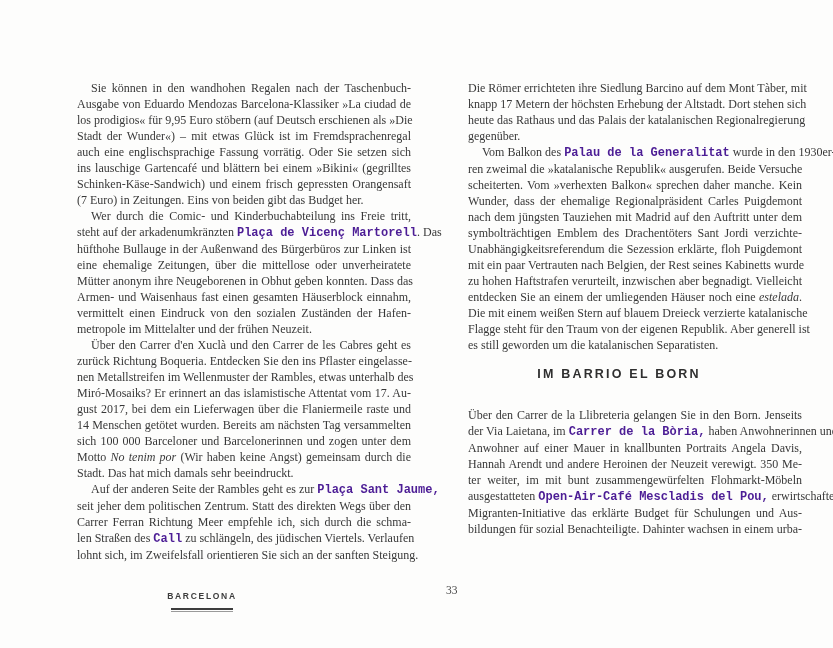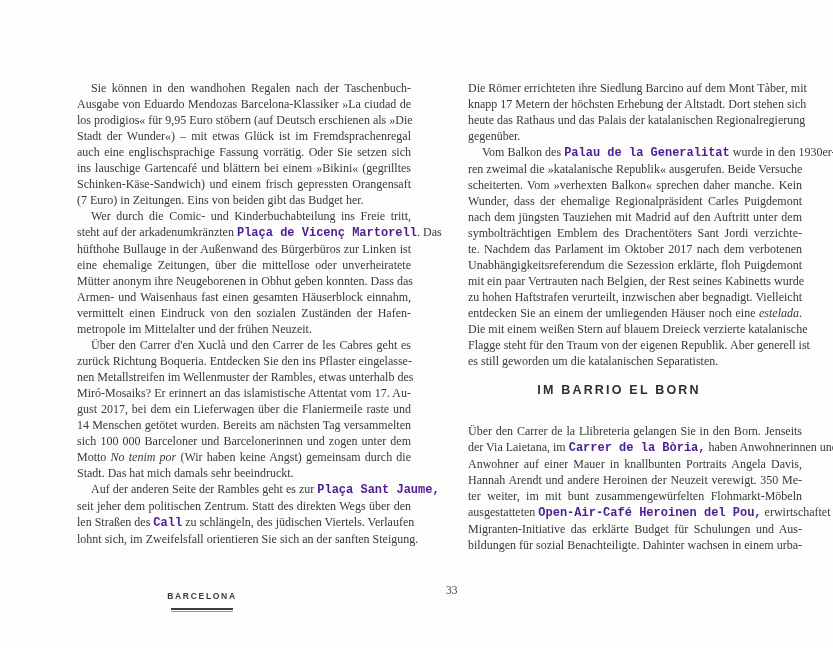--- a/index.html
+++ b/index.html
@@ -106,56 +106,56 @@
         <div class="line">Miró-Mosaiks? Er erinnert an das islamistische Attentat vom 17. Au-</div>
         <div class="line">gust 2017, bei dem ein Lieferwagen über die Flaniermeile raste und</div>
         <div class="line">14 Menschen getötet wurden. Bereits am nächsten Tag versammelten</div>
         <div class="line">sich 100 000 Barceloner und Barcelonerinnen und zogen unter dem</div>
         <div class="line">Motto <i>No tenim por</i> (Wir haben keine Angst) gemeinsam durch die</div>
         <div class="line para-end">Stadt. Das hat mich damals sehr beeindruckt.</div>
       </div>
       <div class="para indent">
         <div class="line">Auf der anderen Seite der Rambles geht es zur <b>Plaça Sant Jaume,</b></div>
         <div class="line">seit jeher dem politischen Zentrum. Statt des direkten Wegs über den</div>
+        <div class="line">Carrer Ferran Richtung Meer empfehle ich, sich durch die schma-</div>
         <div class="line">len Straßen des <b>Call</b> zu schlängeln, des jüdischen Viertels. Verlaufen</div>
         <div class="line para-end">lohnt sich, im Zweifelsfall orientieren Sie sich an der sanften Steigung.</div>
       </div>
     </div>
 
   <div class="page-column col-right">
       <div class="para">
         <div class="line">Die Römer errichteten ihre Siedlung Barcino auf dem Mont Tàber, mit</div>
         <div class="line">knapp 17 Metern der höchsten Erhebung der Altstadt. Dort stehen sich</div>
         <div class="line">heute das Rathaus und das Palais der katalanischen Regionalregierung</div>
         <div class="line para-end">gegenüber.</div>
       </div>
       <div class="para indent">
         <div class="line">Vom Balkon des <b>Palau de la Generalitat</b> wurde in den 1930er-Jah-</div>
         <div class="line">ren zweimal die »katalanische Republik« ausgerufen. Beide Versuche</div>
         <div class="line">scheiterten. Vom »verhexten Balkon« sprechen daher manche. Kein</div>
         <div class="line">Wunder, dass der ehemalige Regionalpräsident Carles Puigdemont</div>
         <div class="line">nach dem jüngsten Tauziehen mit Madrid auf den Auftritt unter dem</div>
         <div class="line">symbolträchtigen Emblem des Drachentöters Sant Jordi verzichte-</div>
-        <div class="line">te. Nachdem das Parlament im Oktober 2017 nach dem verbotenen</div>
         <div class="line">Unabhängigkeitsreferendum die Sezession erklärte, floh Puigdemont</div>
         <div class="line">mit ein paar Vertrauten nach Belgien, der Rest seines Kabinetts wurde</div>
         <div class="line">zu hohen Haftstrafen verurteilt, inzwischen aber begnadigt. Vielleicht</div>
         <div class="line">entdecken Sie an einem der umliegenden Häuser noch eine <i>estelada</i>.</div>
         <div class="line">Die mit einem weißen Stern auf blauem Dreieck verzierte katalanische</div>
         <div class="line">Flagge steht für den Traum von der eigenen Republik. Aber generell ist</div>
         <div class="line para-end">es still geworden um die katalanischen Separatisten.</div>
       </div>
       <div class="section-heading">IM BARRIO EL BORN</div>
       <div class="para">
         <div class="line">Über den Carrer de la Llibreteria gelangen Sie in den Born. Jenseits</div>
         <div class="line">der Via Laietana, im <b>Carrer de la Bòria,</b> haben Anwohnerinnen und</div>
         <div class="line">Anwohner auf einer Mauer in knallbunten Portraits Angela Davis,</div>
         <div class="line">Hannah Arendt und andere Heroinen der Neuzeit verewigt. 350 Me-</div>
         <div class="line">ter weiter, im mit bunt zusammengewürfelten Flohmarkt-Möbeln</div>
-        <div class="line">ausgestatteten <b>Open-Air-Café Heroinen del Pou,</b> erwirtschaftet eine</div>
+        <div class="line">ausgestatteten <b>Open-Air-Café Mescladis del Pou,</b> erwirtschaftet eine</div>
         <div class="line">Migranten-Initiative das erklärte Budget für Schulungen und Aus-</div>
         <div class="line">bildungen für sozial Benachteiligte. Dahinter wachsen in einem urba-</div>
       </div>
     </div>
 
   <div class="footer-left">
     <div class="footer-label">BARCELONA</div>
     <div class="double-rule"></div>
   </div>
 

